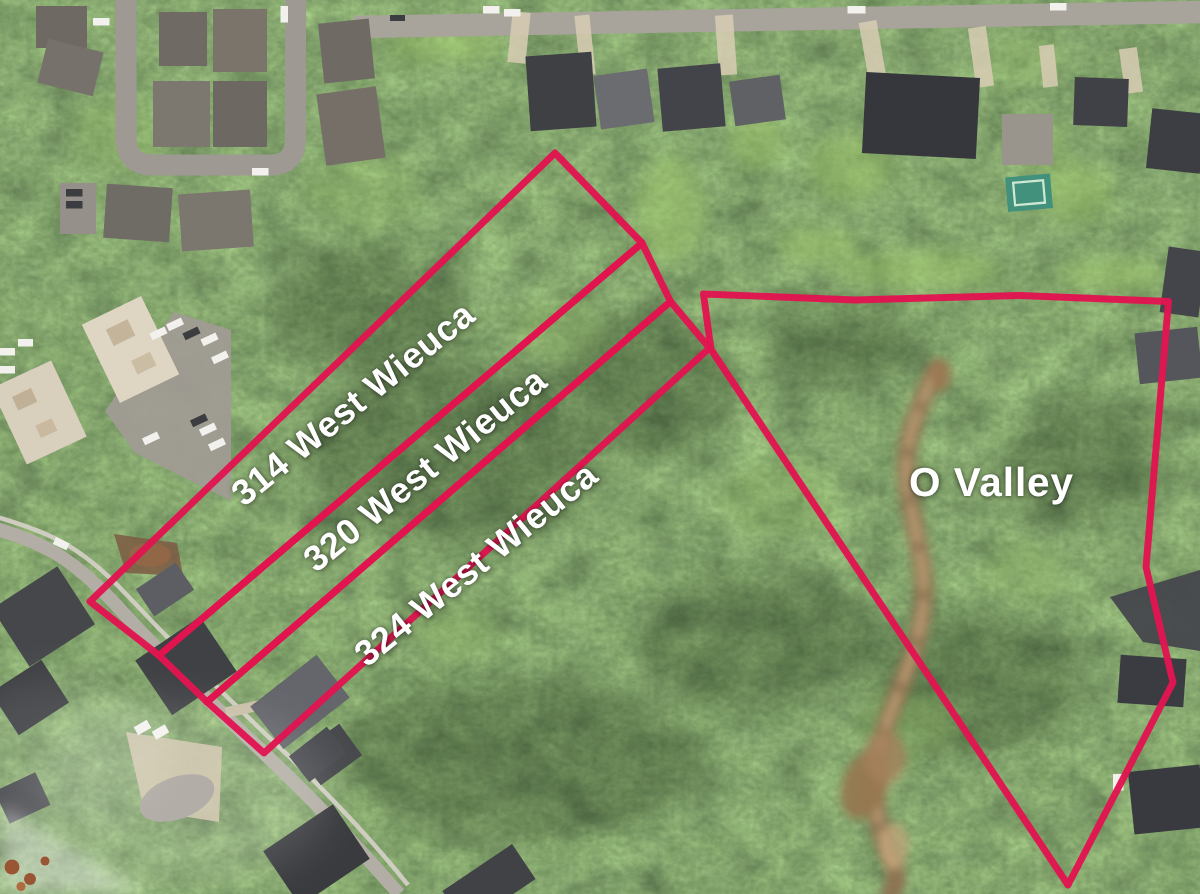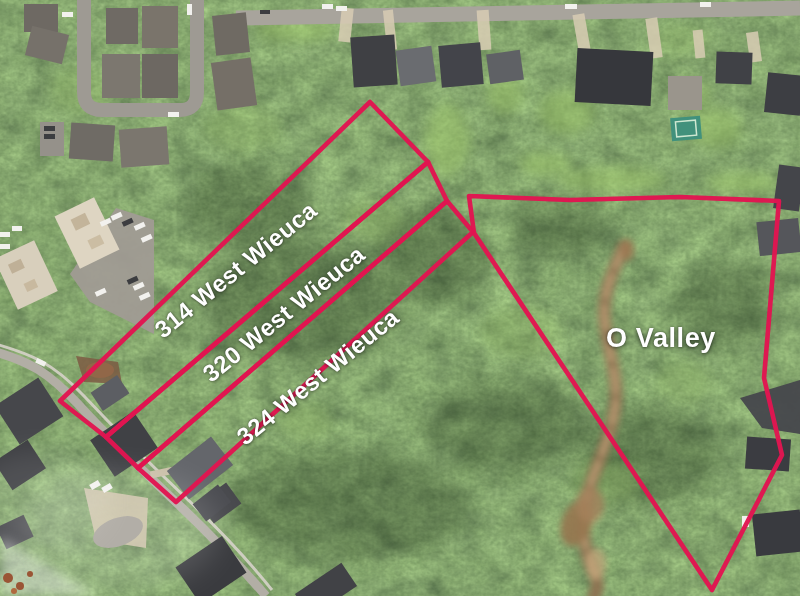--- a/index.html
+++ b/index.html
@@ -221,17 +221,17 @@
   <svg width="800" height="596" viewBox="0 0 800 596" style="z-index:4;">
     <polygon class="boundary" points="60,401 370,102 428,162 106,437"></polygon>
     <polygon class="boundary" points="106,437 428,162 447,201 138,468"></polygon>
     <polygon class="boundary" points="138,468 447,201 473,232 176,502"></polygon>
     <polygon class="boundary" points="469,196 570,200 680,197 779,201 764,378 782,455 712,590 560,362 474,233"></polygon>
   </svg>
 
   <div class="parcel-label" style="left: 236px; top: 270px; transform: translate(-50%, -50%) rotate(-39deg);">314 West Wieuca</div>
   <div class="parcel-label" style="left: 284px; top: 314px; transform: translate(-50%, -50%) rotate(-39deg);">320 West Wieuca</div>
   <div class="parcel-label" style="left: 318px; top: 377px; transform: translate(-50%, -50%) rotate(-39deg);">324 West Wieuca</div>
-  <div class="parcel-label big" style="left: 661px; top: 338px; transform: translate(-50%, -50%) rotate(0deg);">
+  <div class="parcel-label big" style="left: 661px; top: 322px; transform: translate(-50%, -50%) rotate(0deg);">
     <div>O Valley</div>
   </div>
 
 </div>
 
 </body></html>

